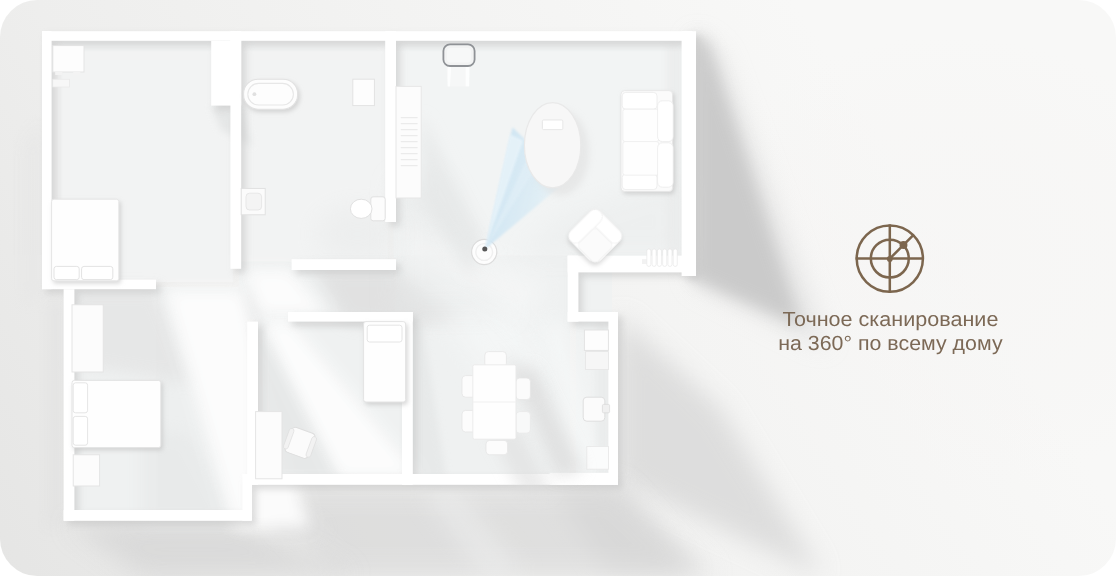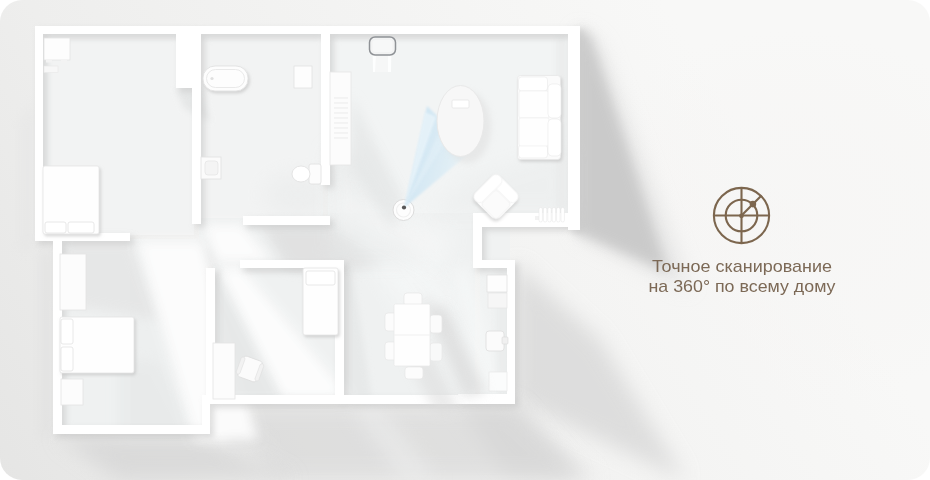--- a/index.html
+++ b/index.html
@@ -1,16 +1,16 @@
 <!DOCTYPE html>
 <html><head>
 <meta charset="utf-8">
 <style>
   html,body{margin:0;padding:0;background:#ffffff;}
-  #card{position:relative;width:930px;height:480px;overflow:hidden;font-family:"Liberation Sans",sans-serif;}
+  #card{position:relative;width:930px;height:480px;overflow:hidden;font-family:"Liberation Sans",sans-serif;border-radius:31px;}
 </style>
 </head>
 <body>
 <div id="card">
 <svg width="930" height="480" viewBox="0 0 930 480">
 <defs>
   <linearGradient id="bg" gradientUnits="userSpaceOnUse" x1="0" y1="500" x2="700" y2="60">
     <stop offset="0" stop-color="#e5e5e4"></stop>
     <stop offset="0.35" stop-color="#eeeeed"></stop>
     <stop offset="0.72" stop-color="#f4f4f3"></stop>

